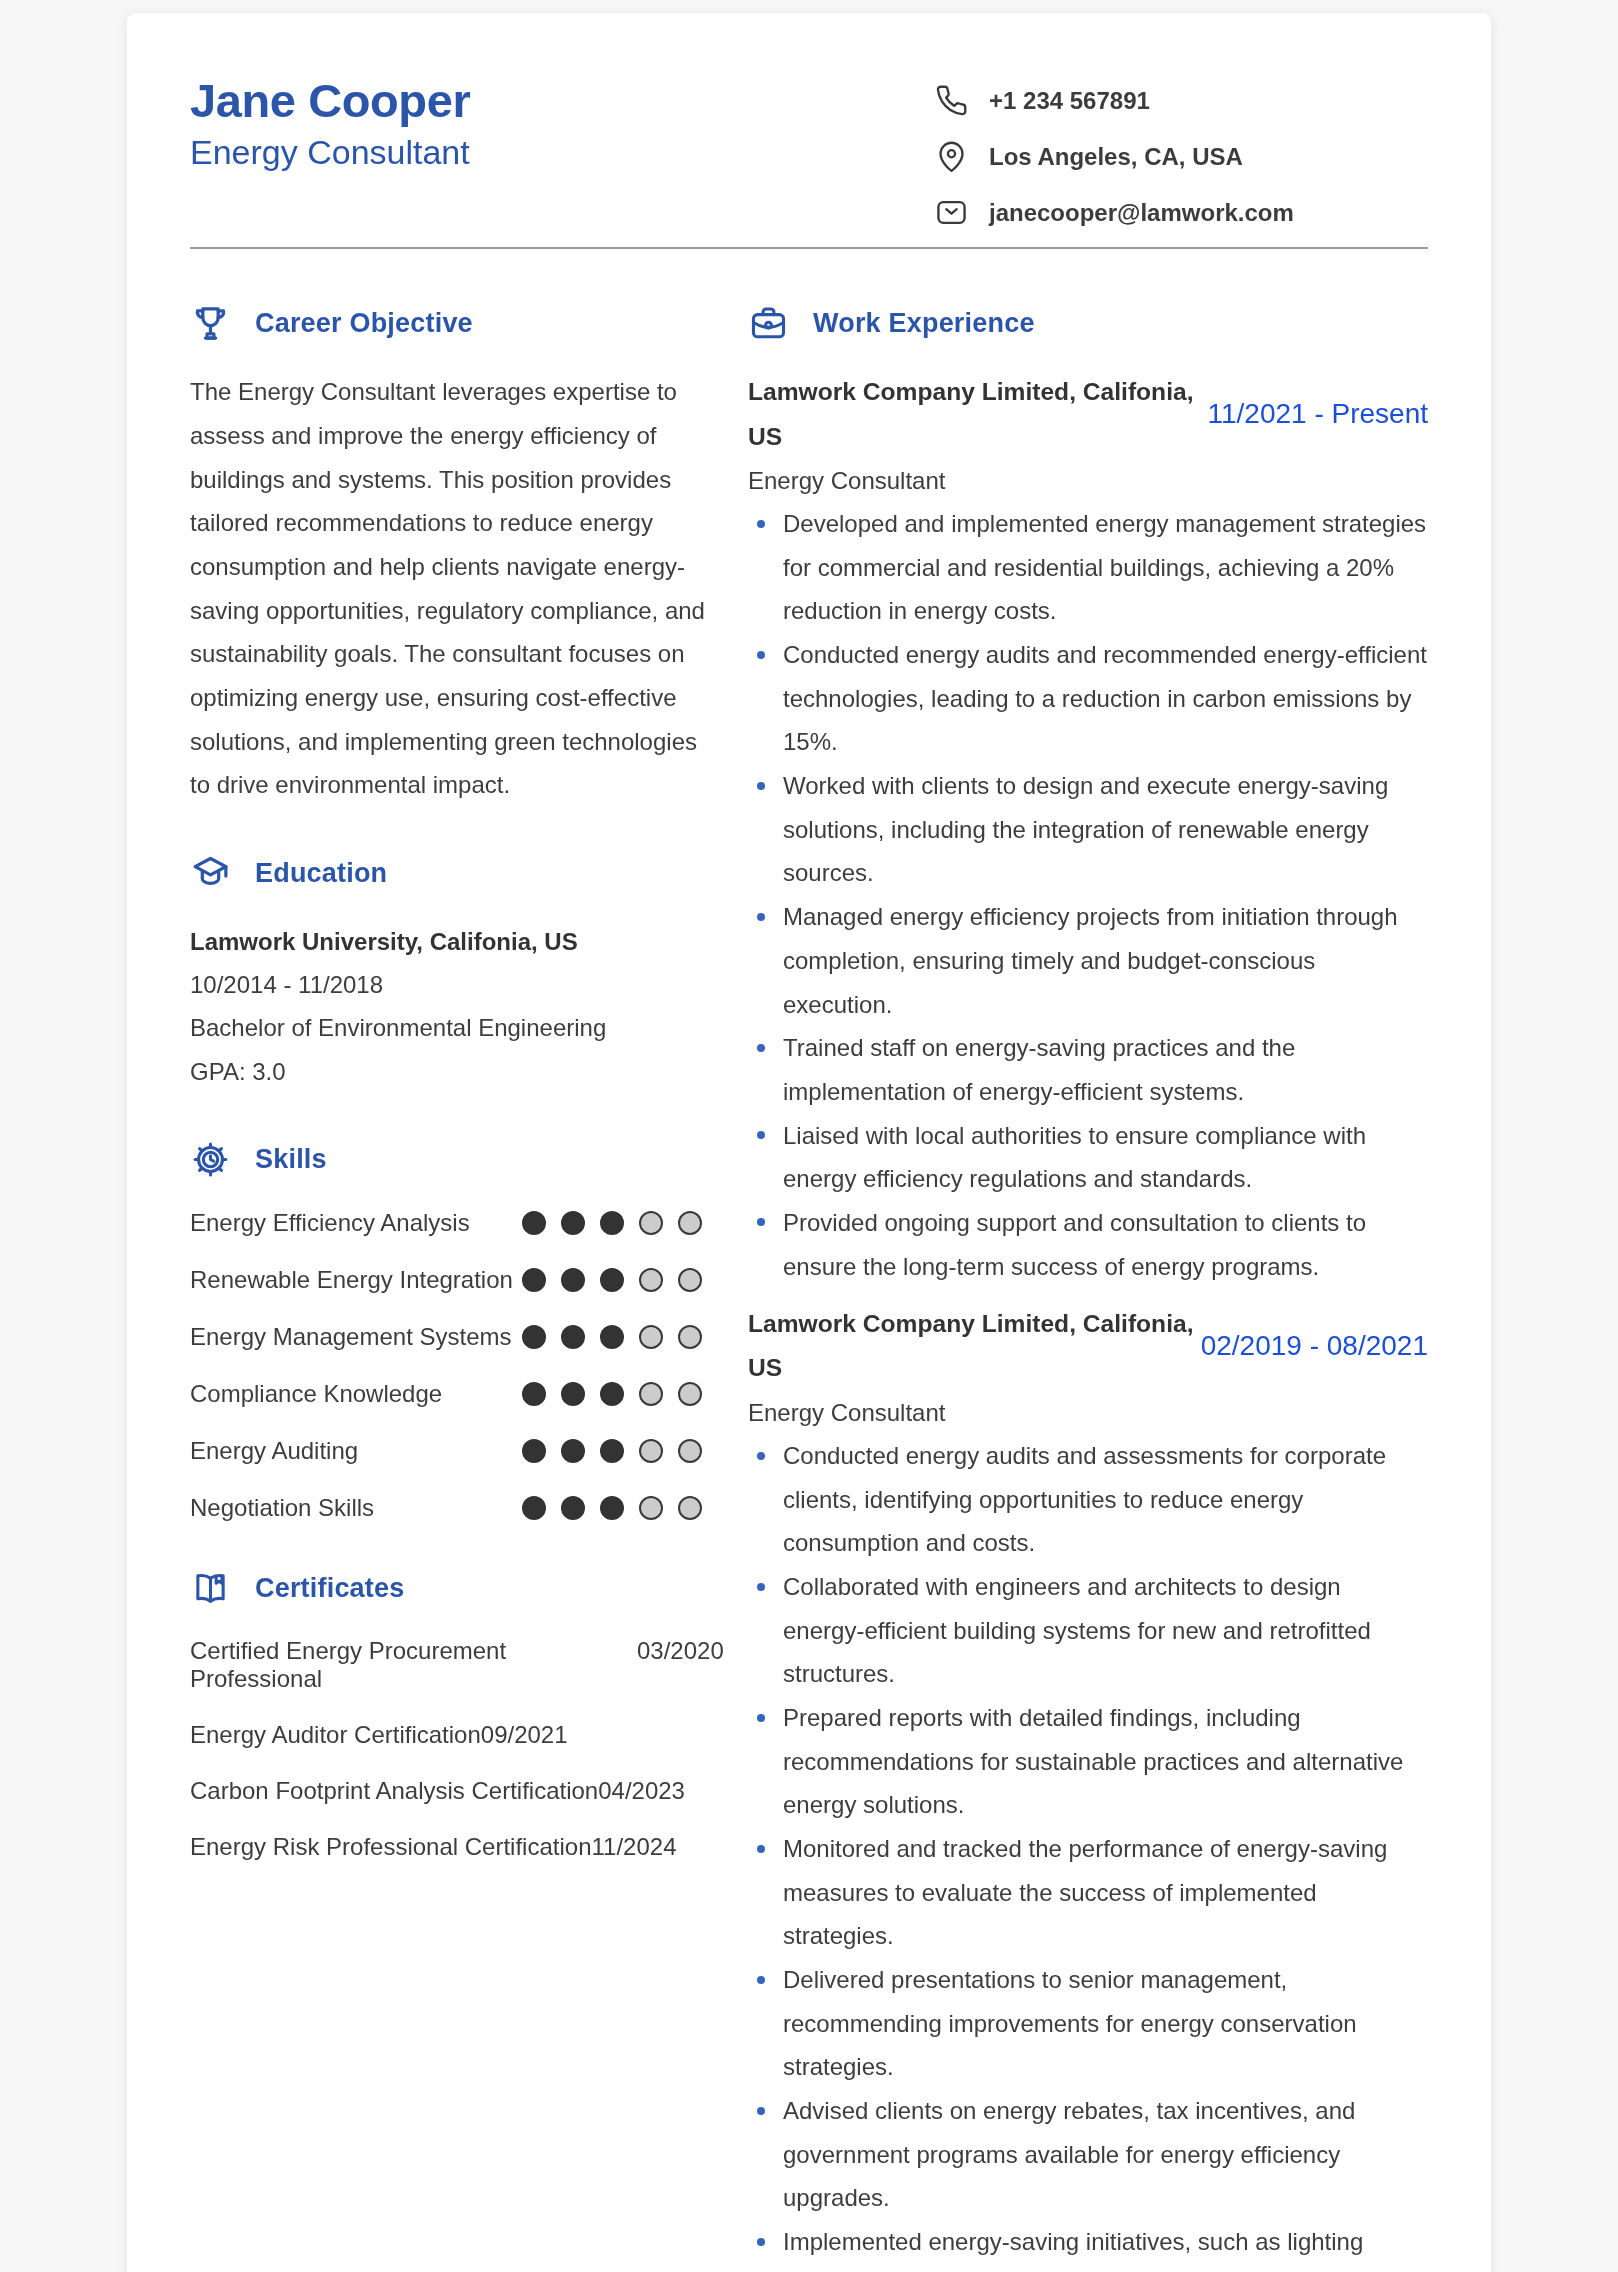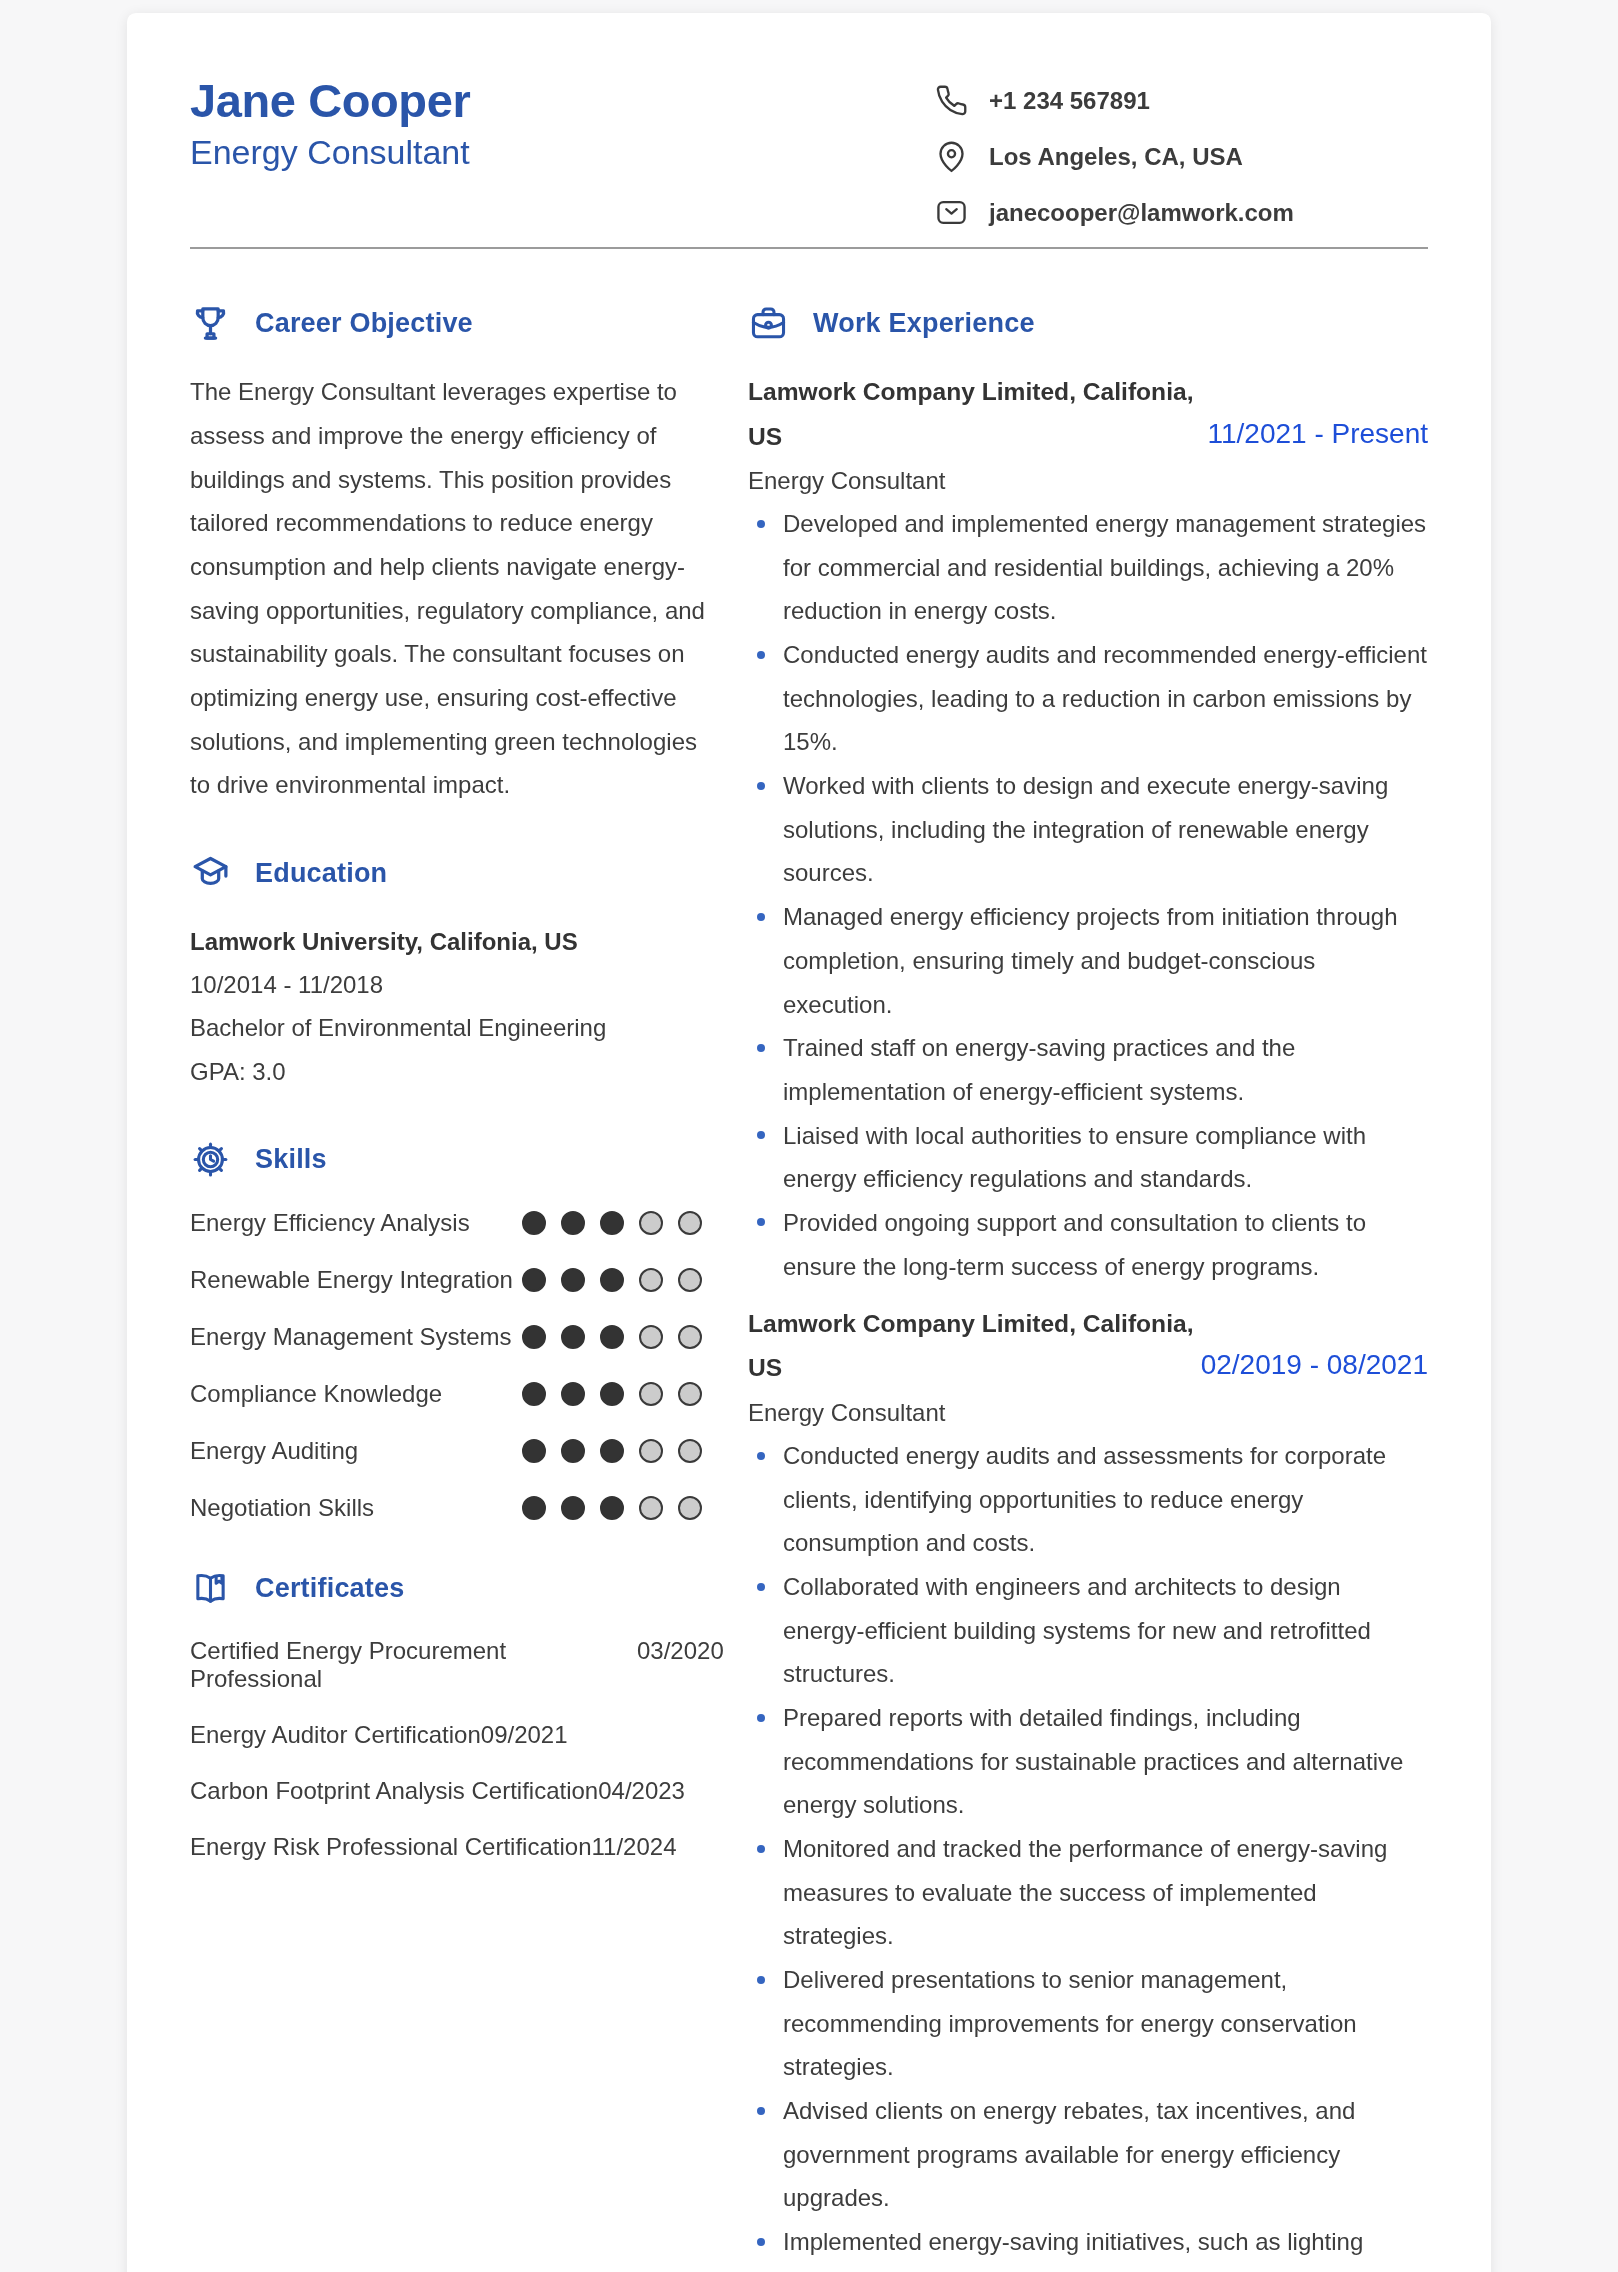--- a/index.html
+++ b/index.html
@@ -127,21 +127,21 @@
     font-size:24px;
     color:var(--text);
   }
   .cert-date{width:81px;flex:0 0 81px;text-align:left;}
   
   .job{margin-top:7px;}
   .job + .job{margin-top:14px;}
   .job-head{
     display:flex;
     justify-content:space-between;
-    align-items:flex-end;
+    align-items:center;
     font-size:24.6px;
     line-height:1.8;
   }
   .job-company{font-weight:700;color:#333;}
   .job-dates{font-size:28px;color:#1d4ed8;white-space:nowrap;}
   .job-role{font-size:24px;line-height:1.8;color:var(--text);}
   ul.bullets{
     list-style:none;
     margin:0;
     padding:0 0 0 35px;

